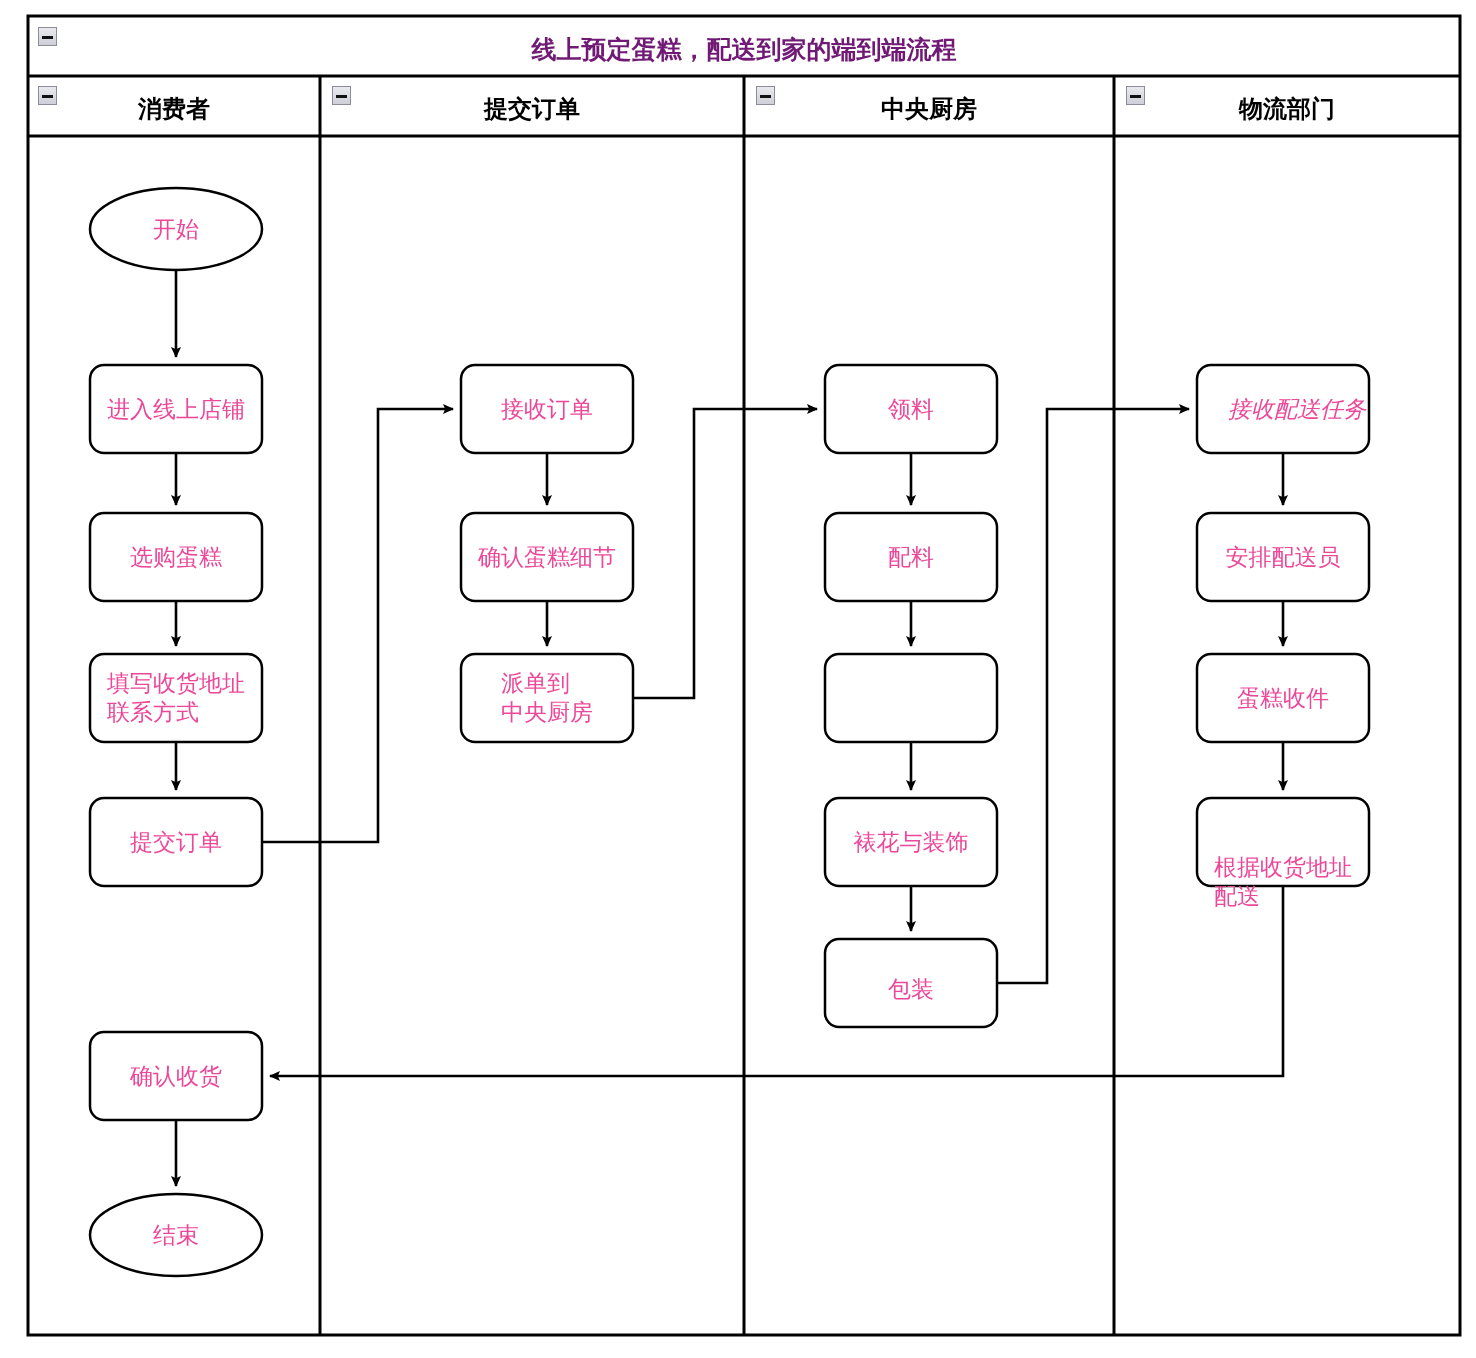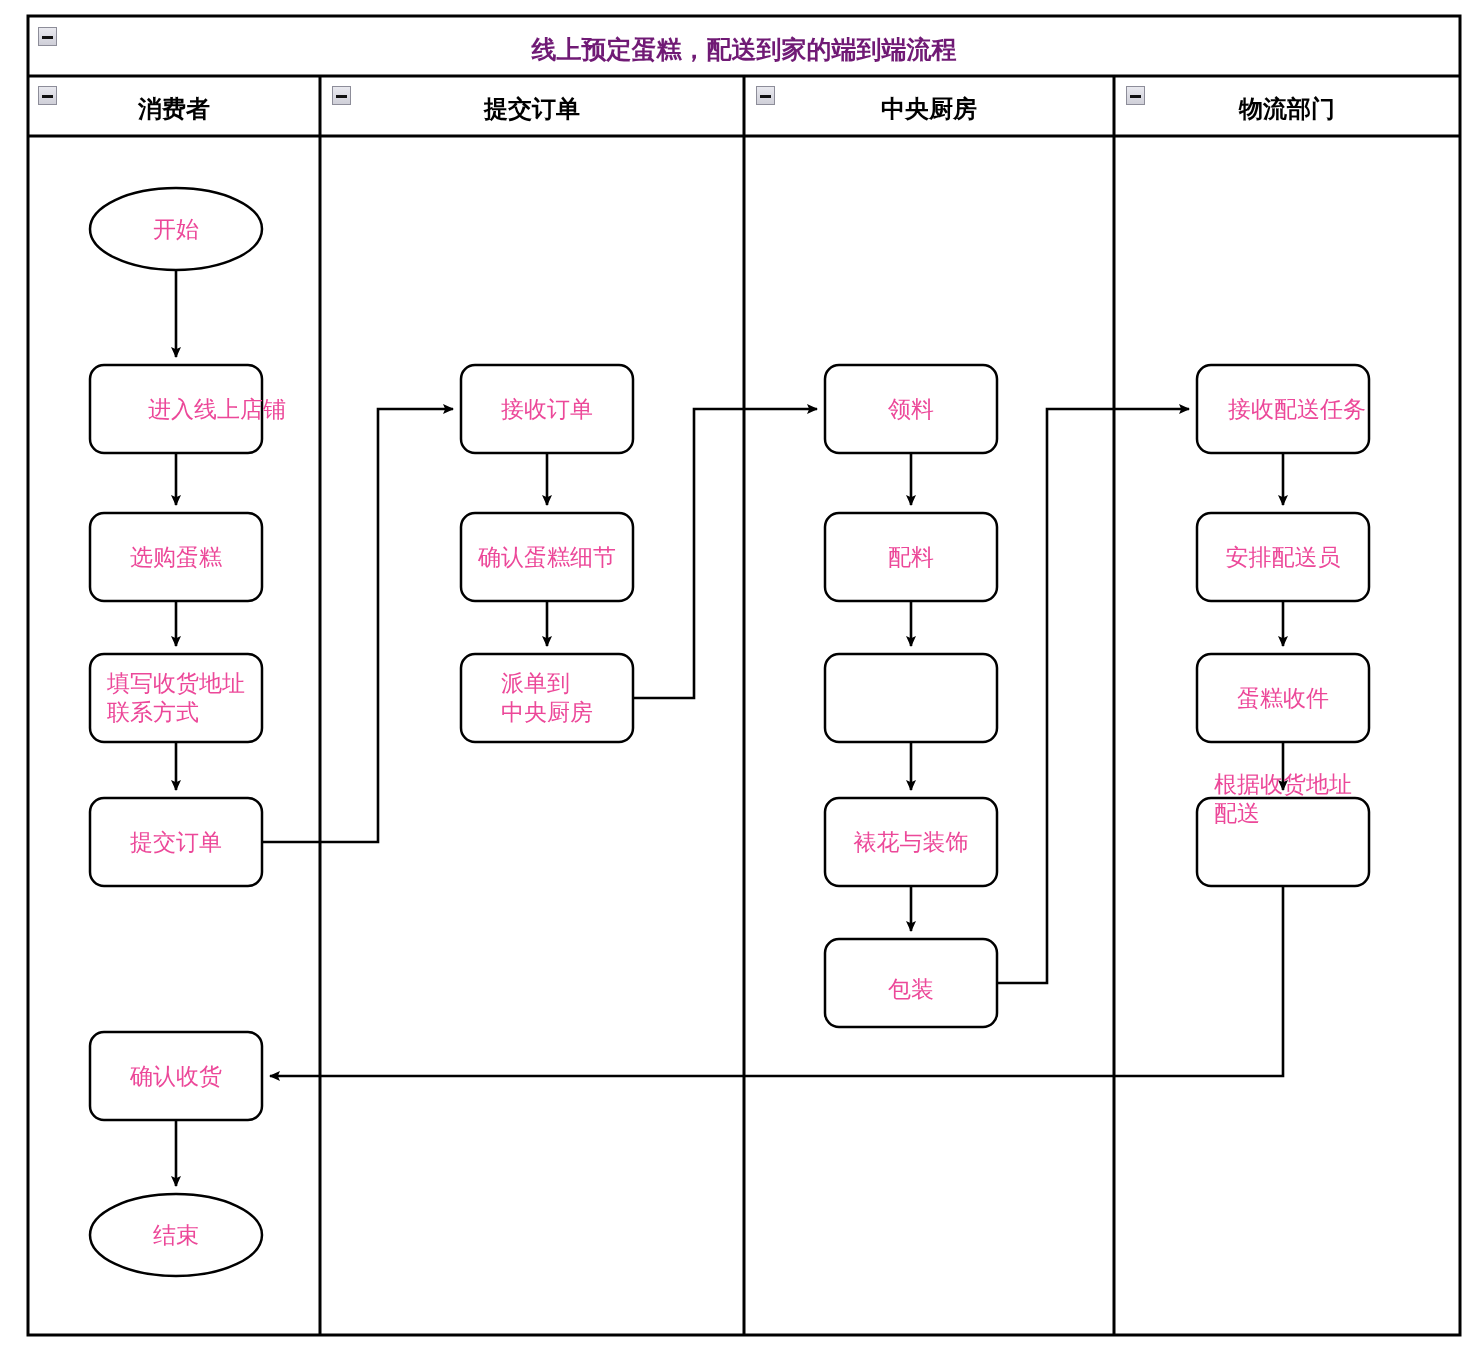--- a/index.html
+++ b/index.html
@@ -154,37 +154,37 @@
   <div class="collapse-icon" style="left:1126px;top:86px;"></div>
 
   <div class="pool-title-text" style="left:28px;top:33px;width:1432px;">线上预定蛋糕，配送到家的端到端流程</div>
 
   <div class="lane-title-text" style="left:28px;top:93px;width:292px;">消费者</div>
   <div class="lane-title-text" style="left:320px;top:93px;width:424px;">提交订单</div>
   <div class="lane-title-text" style="left:744px;top:93px;width:370px;">中央厨房</div>
   <div class="lane-title-text" style="left:1114px;top:93px;width:346px;">物流部门</div>
 
   <div class="node-label term" style="left:90px;top:188px;width:172px;height:82px;">开始</div>
-  <div class="node-label" style="left:90px;top:365px;width:172px;height:88px;padding-left:41px;">进入线上店铺</div>
+  <div class="node-label" style="left:90px;top:365px;width:172px;height:88px;">进入线上店铺</div>
   <div class="node-label" style="left:90px;top:513px;width:172px;height:88px;">选购蛋糕</div>
   <div class="node-label" style="left:90px;top:654px;width:172px;height:88px;">填写收货地址
 联系方式</div>
   <div class="node-label" style="left:90px;top:798px;width:172px;height:88px;">提交订单</div>
   <div class="node-label" style="left:90px;top:1032px;width:172px;height:88px;">确认收货</div>
   <div class="node-label" style="left:461px;top:365px;width:172px;height:88px;">接收订单</div>
 
   <div class="node-label term" style="left:90px;top:1194px;width:172px;height:82px;">结束</div>
   <div class="node-label" style="left:461px;top:513px;width:172px;height:88px;">确认蛋糕细节</div>
   <div class="node-label" style="left:461px;top:654px;width:172px;height:88px;">派单到
 中央厨房</div>
 
   <div class="node-label" style="left:825px;top:365px;width:172px;height:88px;">领料</div>
   <div class="node-label" style="left:825px;top:513px;width:172px;height:88px;">配料</div>
   <div class="node-label" style="left:825px;top:798px;width:172px;height:88px;">裱花与装饰</div>
   <div class="node-label" style="left:825px;top:939px;width:172px;height:100px;border-radius:17px;">包装</div>
 
-  <div class="node-label" style="left:1197px;top:365px;width:200px;height:88px;">接收配送任务</div>
+  <div class="node-label" style="left:1197px;top:365px;width:200px;height:88px;font-style:italic;">接收配送任务</div>
   <div class="node-label" style="left:1197px;top:513px;width:172px;height:88px;">安排配送员</div>
   <div class="node-label" style="left:1197px;top:654px;width:172px;height:88px;">蛋糕收件</div>
-  <div class="node-label" style="left:1197px;top:755px;width:172px;height:88px;">根据收货地址
+  <div class="node-label" style="left:1197px;top:838px;width:172px;height:88px;">根据收货地址
 配送</div>
 
 </div>
 
 </body></html>

